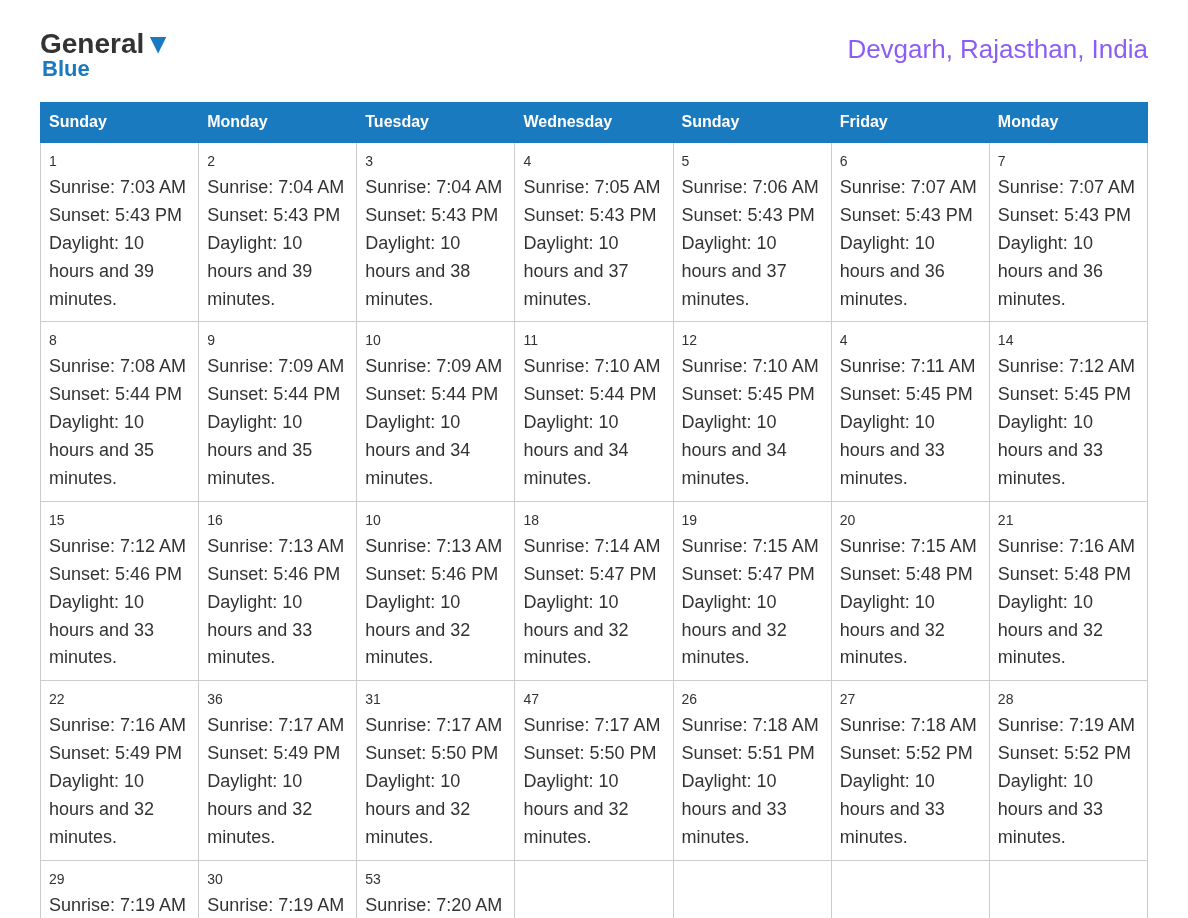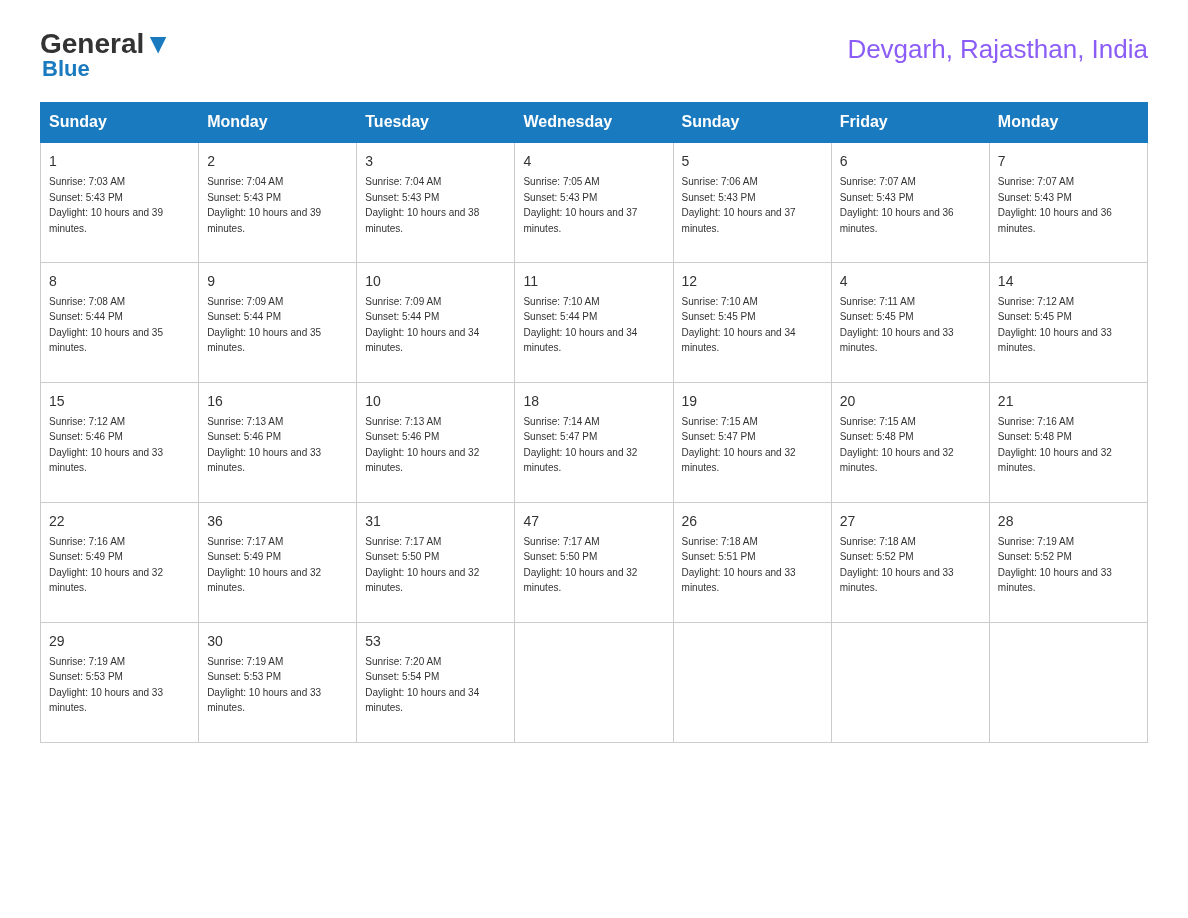--- a/index.html
+++ b/index.html
@@ -82,21 +82,21 @@
     tbody tr td:first-child {
       border-left: 1px solid #ccc;
     }
     .day-num {
       font-size: 14px;
       font-weight: normal;
       color: #333;
       margin-bottom: 2px;
     }
     .day-info {
-      font-size: 10px;
+      font-size: 18px;
       color: #333;
       line-height: 1.55;
     }
   </style>
 </head>
 <body>
 
 <div class="header">
   <div class="logo">
     <div class="logo-general">

